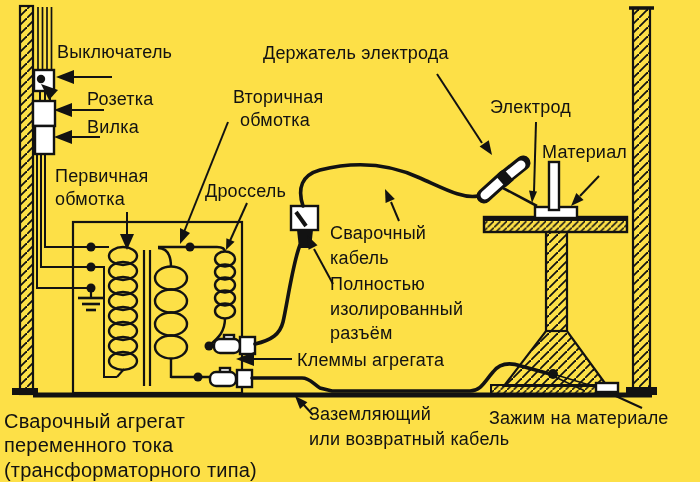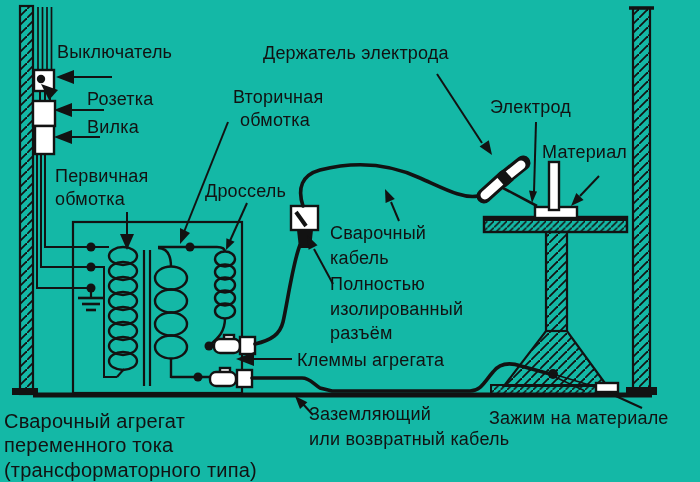--- a/index.html
+++ b/index.html
@@ -1,16 +1,16 @@
 <!DOCTYPE html>
 <html><head>
 <meta charset="utf-8">
 <style>
   html,body{margin:0;padding:0;background:#fff;}
-  .stage{width:700px;height:482px;position:relative;background:#14b8a6;overflow:hidden;}
+  .stage{width:700px;height:482px;position:relative;background:#fde047;overflow:hidden;}
   svg{display:block;}
   text{font-family:"Liberation Sans","DejaVu Sans",sans-serif;fill:#121212;}
   .lbl{font-size:18px;letter-spacing:.2px;}
   .cap{font-size:20px;letter-spacing:.2px;}
   .wire{stroke:#121212;stroke-width:2;fill:none;}
   .wire3{stroke:#121212;stroke-width:2.4;fill:none;}
   .cable{stroke:#121212;stroke-width:3.6;fill:none;stroke-linecap:round;}
   .outline{stroke:#121212;stroke-width:2.4;fill:#fff;}
   .coil{stroke:#121212;stroke-width:2.4;fill:none;}
   .dot{fill:#121212;}

